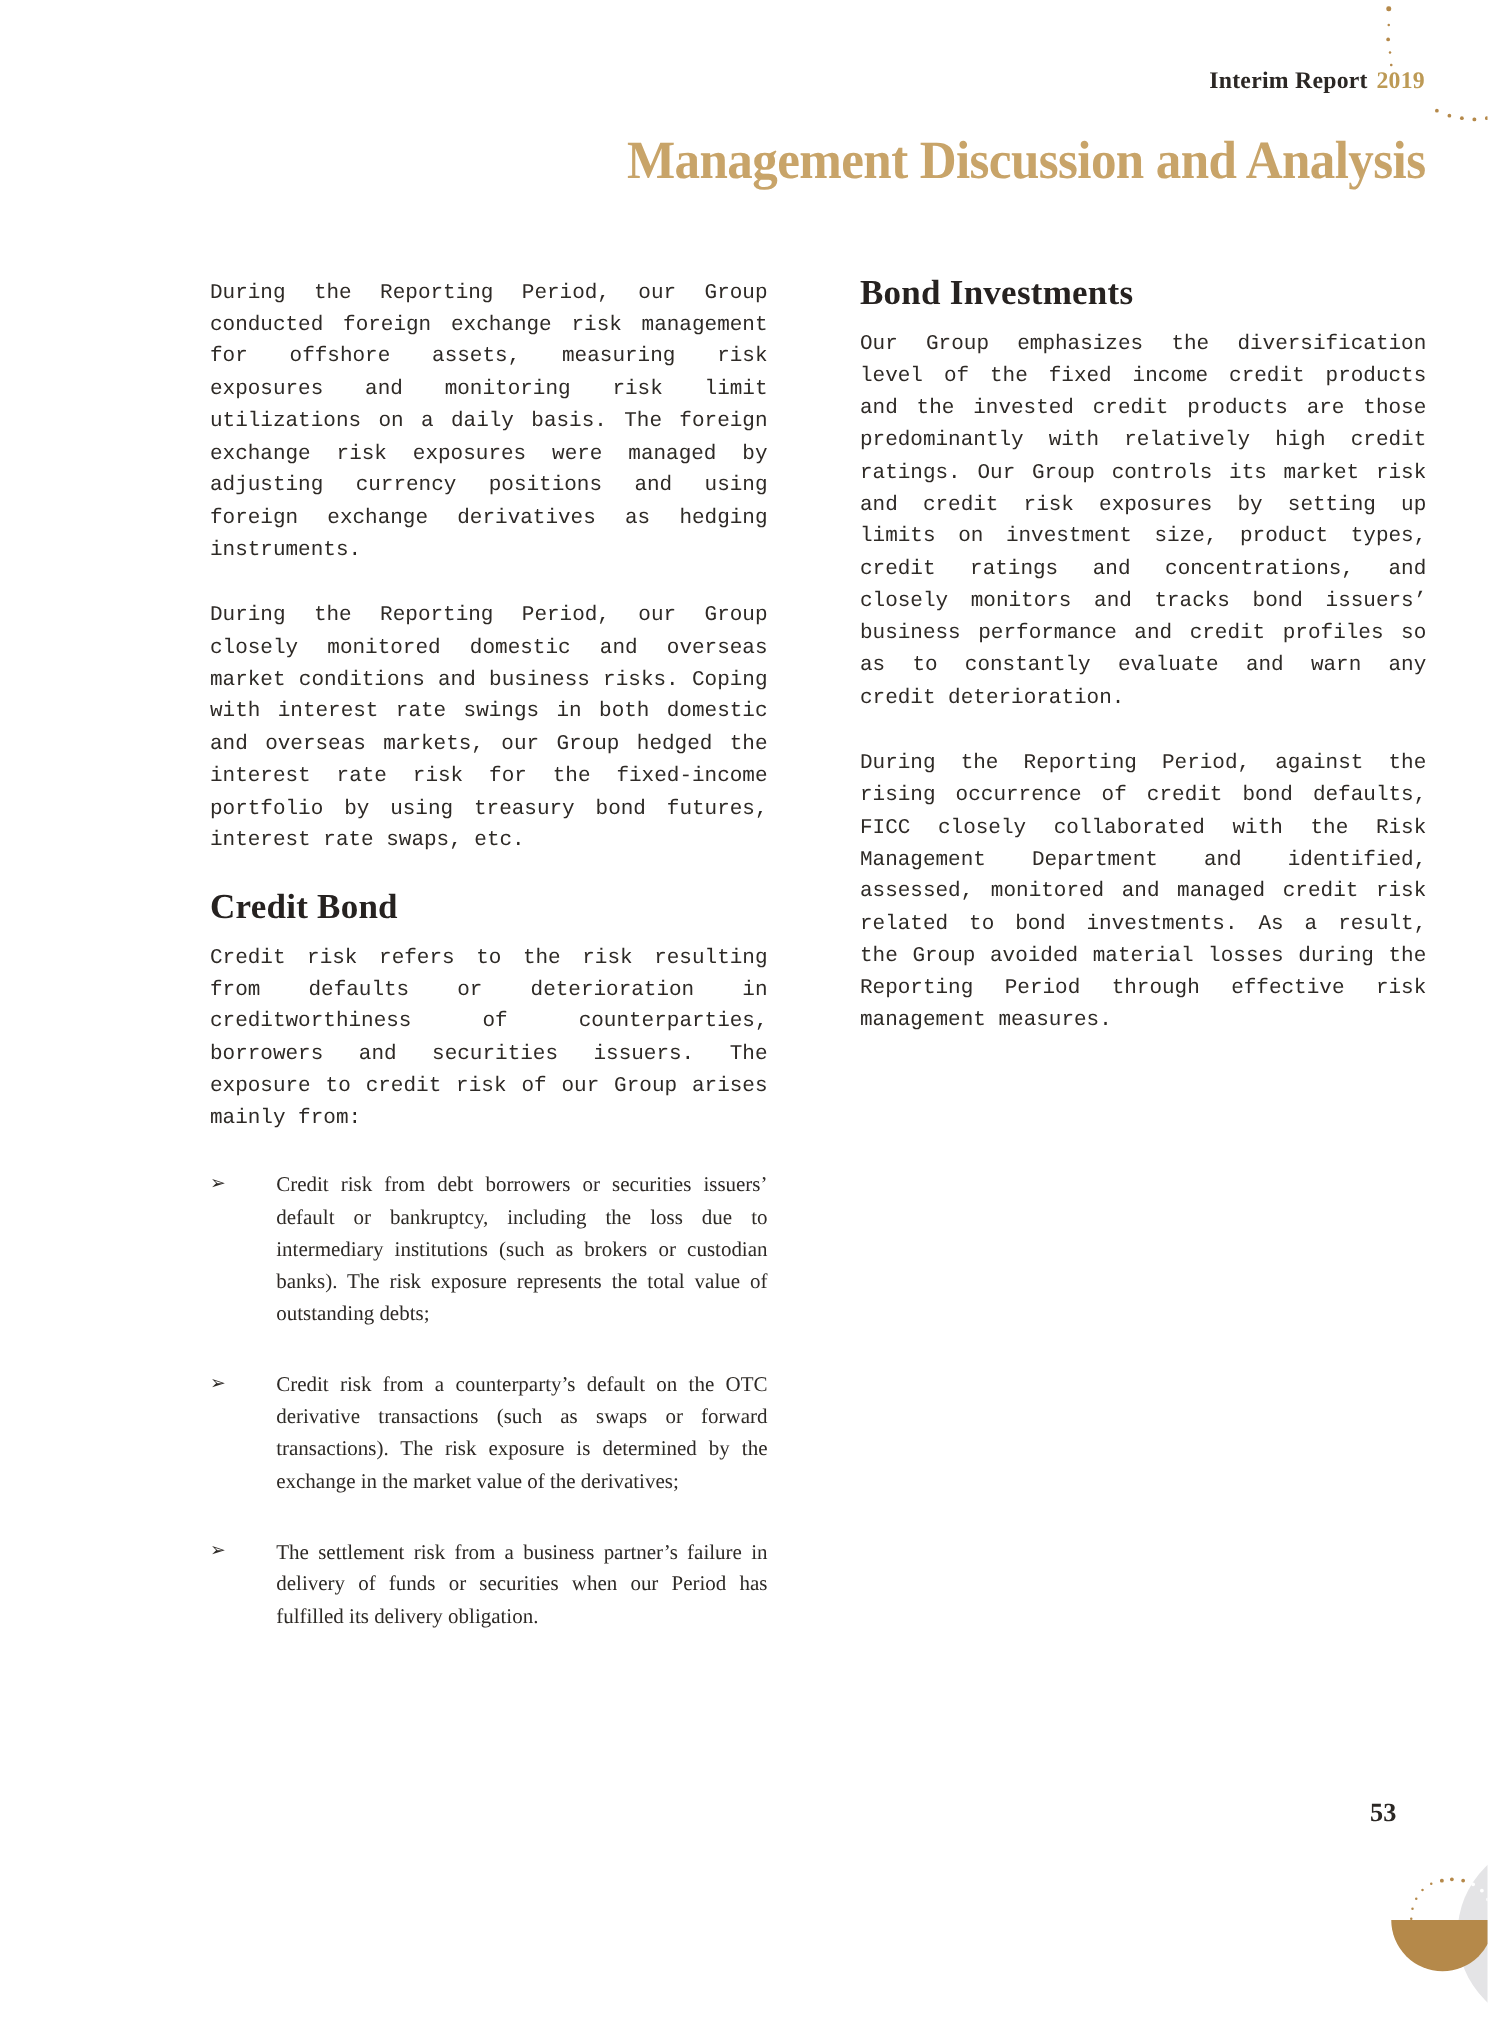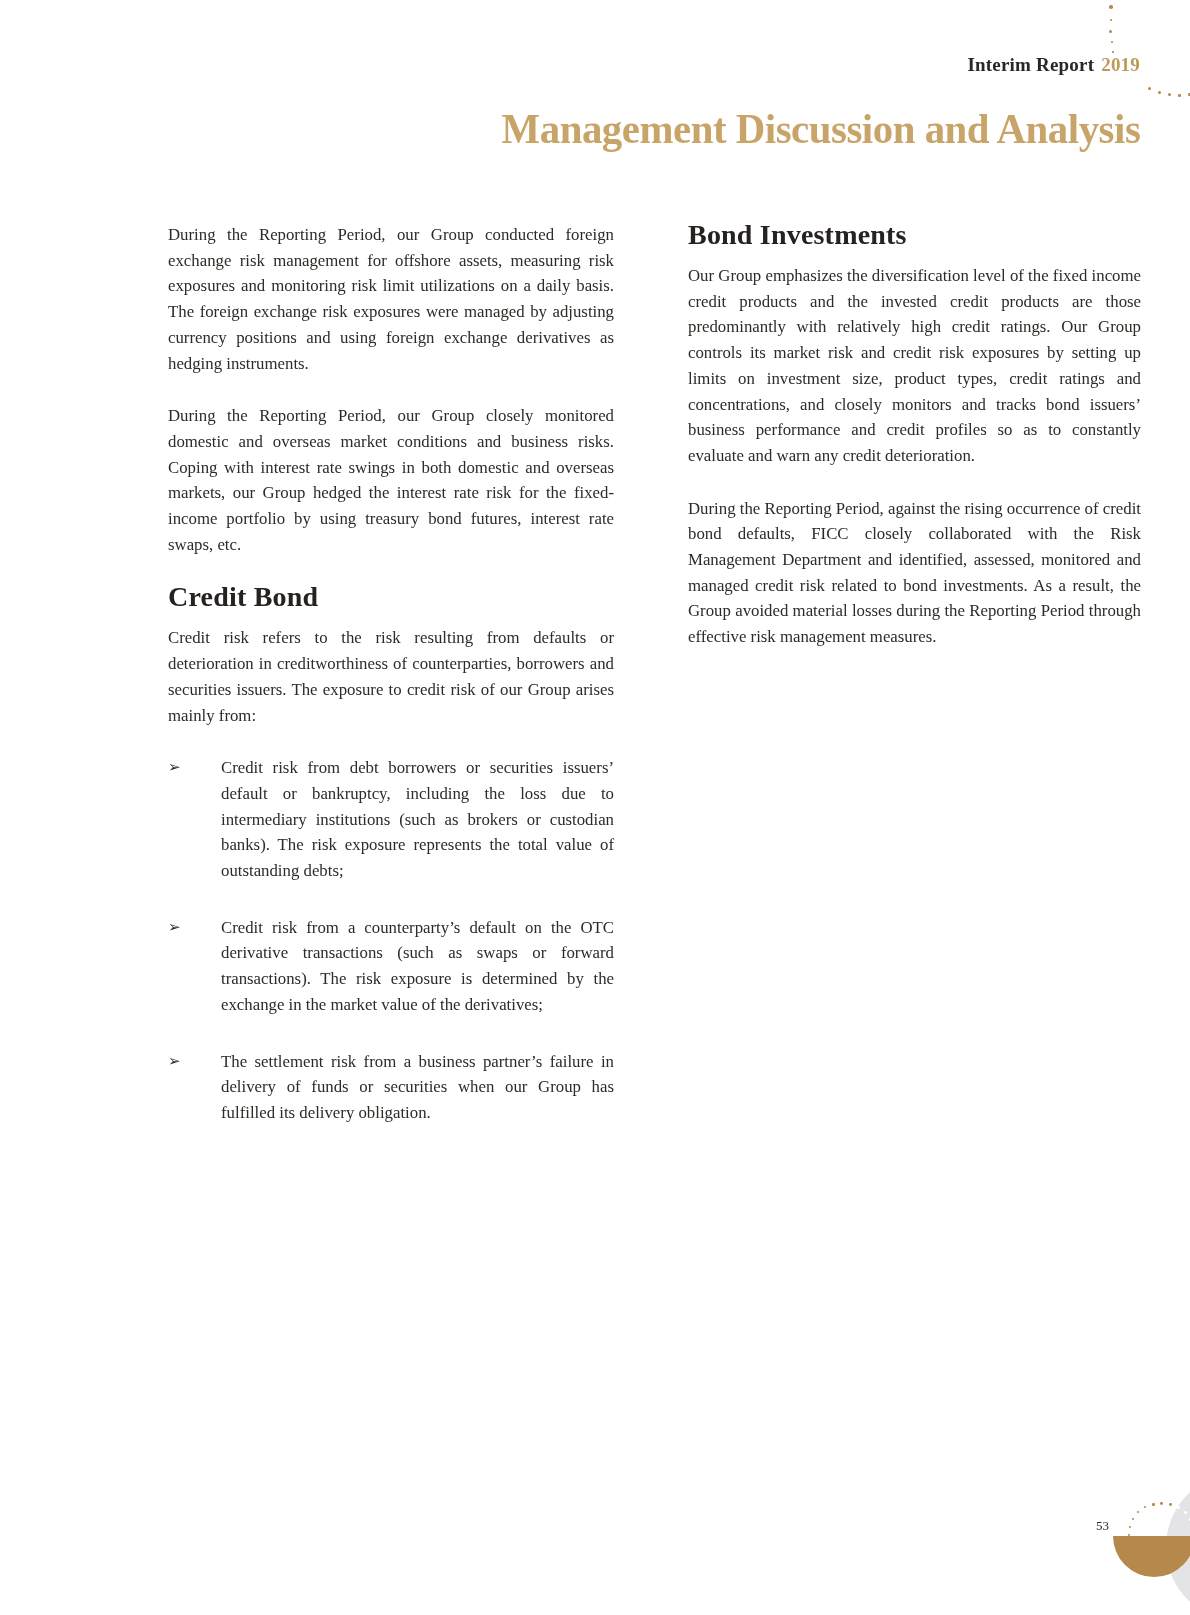--- a/index.html
+++ b/index.html
@@ -32,28 +32,28 @@
     position:absolute;left:1128px;top:1472px;width:150px;height:150px;
     border-radius:50%;background:#E4E4E6;
   }
   .gold-semicircle{
     position:absolute;left:1075px;top:1536px;width:82px;height:41px;
     background:#B5894A;border-radius:0 0 50% 50% / 0 0 100% 100%;
     z-index:2;
   }
   .footer-arc{position:absolute;left:0;top:0;z-index:3;}
   .page-number{
-    position:absolute;left:1058px;top:1518px;
-    font-size:13px;font-weight:normal;color:#2B2724;z-index:4;
+    position:absolute;left:1058px;top:1438px;
+    font-size:21px;font-weight:bold;color:#2B2724;z-index:4;
   }
   
   .col{position:absolute;top:222px;font-size:16.8px;line-height:25.7px;text-align:justify;}
   .col-left{left:130px;width:446px;}
   .col-right{left:650px;width:453px;}
-  .col p{margin:0 0 27px 0;}
+  .col p{margin:0 0 27px 0;font-family:Liberation Mono, monospace;}
   .col h2{
     margin:10px 0 15px 0;font-size:28px;line-height:26px;
     color:#262220;letter-spacing:.2px;text-align:left;
   }
   .col h2.first{margin-top:0;}
   .bullet{display:flex;margin:3px 0 31px 0;}
   .bullet .marker{flex:0 0 53px;color:#2E2A26;font-size:15px;line-height:25.7px;}
   .bullet .btext{flex:1;text-align:justify;}
 </style>
 </head>
@@ -95,21 +95,21 @@
     <div class="bullet">
       <span class="marker">➢</span>
       <span class="btext">Credit risk from debt borrowers or securities issuers’ default or bankruptcy, including the loss due to intermediary institutions (such as brokers or custodian banks). The risk exposure represents the total value of outstanding debts;</span>
     </div>
     <div class="bullet">
       <span class="marker">➢</span>
       <span class="btext">Credit risk from a counterparty’s default on the OTC derivative transactions (such as swaps or forward transactions). The risk exposure is determined by the exchange in the market value of the derivatives;</span>
     </div>
     <div class="bullet">
       <span class="marker">➢</span>
-      <span class="btext">The settlement risk from a business partner’s failure in delivery of funds or securities when our Group has fulfilled its delivery obligation.</span>
+      <span class="btext">The settlement risk from a business partner’s failure in delivery of funds or securities when our Period has fulfilled its delivery obligation.</span>
     </div>
   </div>
 
   <div class="col col-right">
     <h2 class="first">Bond Investments</h2>
     <p>Our Group emphasizes the diversification level of the fixed income credit products and the invested credit products are those predominantly with relatively high credit ratings. Our Group controls its market risk and credit risk exposures by setting up limits on investment size, product types, credit ratings and concentrations, and closely monitors and tracks bond issuers’ business performance and credit profiles so as to constantly evaluate and warn any credit deterioration.</p>
     <p>During the Reporting Period, against the rising occurrence of credit bond defaults, FICC closely collaborated with the Risk Management Department and identified, assessed, monitored and managed credit risk related to bond investments. As a result, the Group avoided material losses during the Reporting Period through effective risk management measures.</p>
   </div>
 
   <div class="gray-circle"></div>

